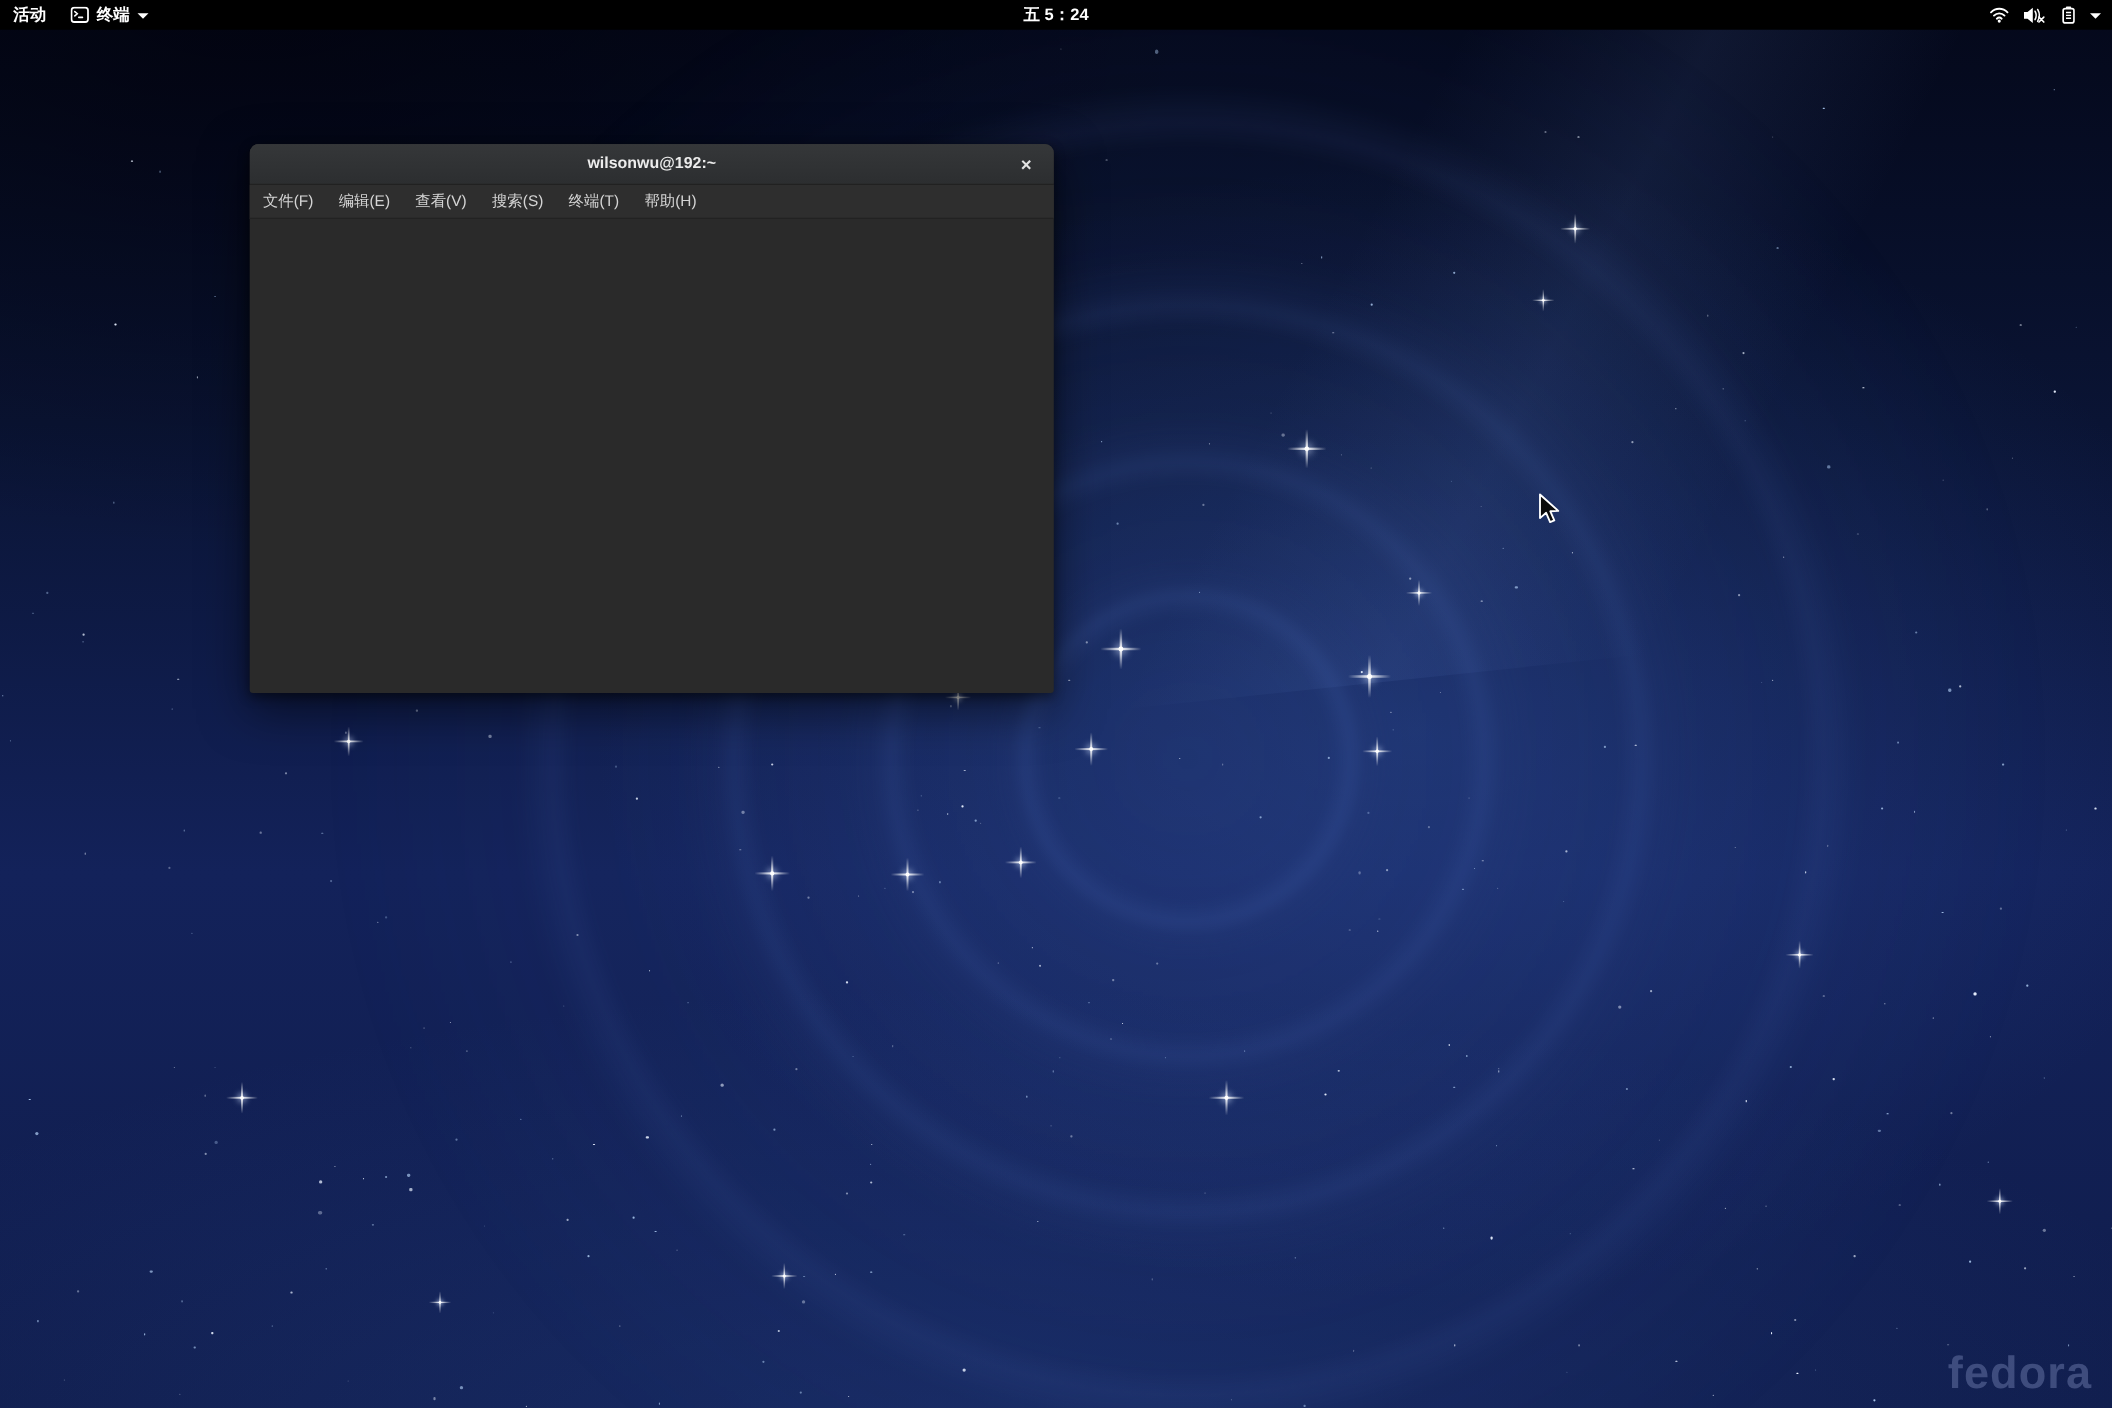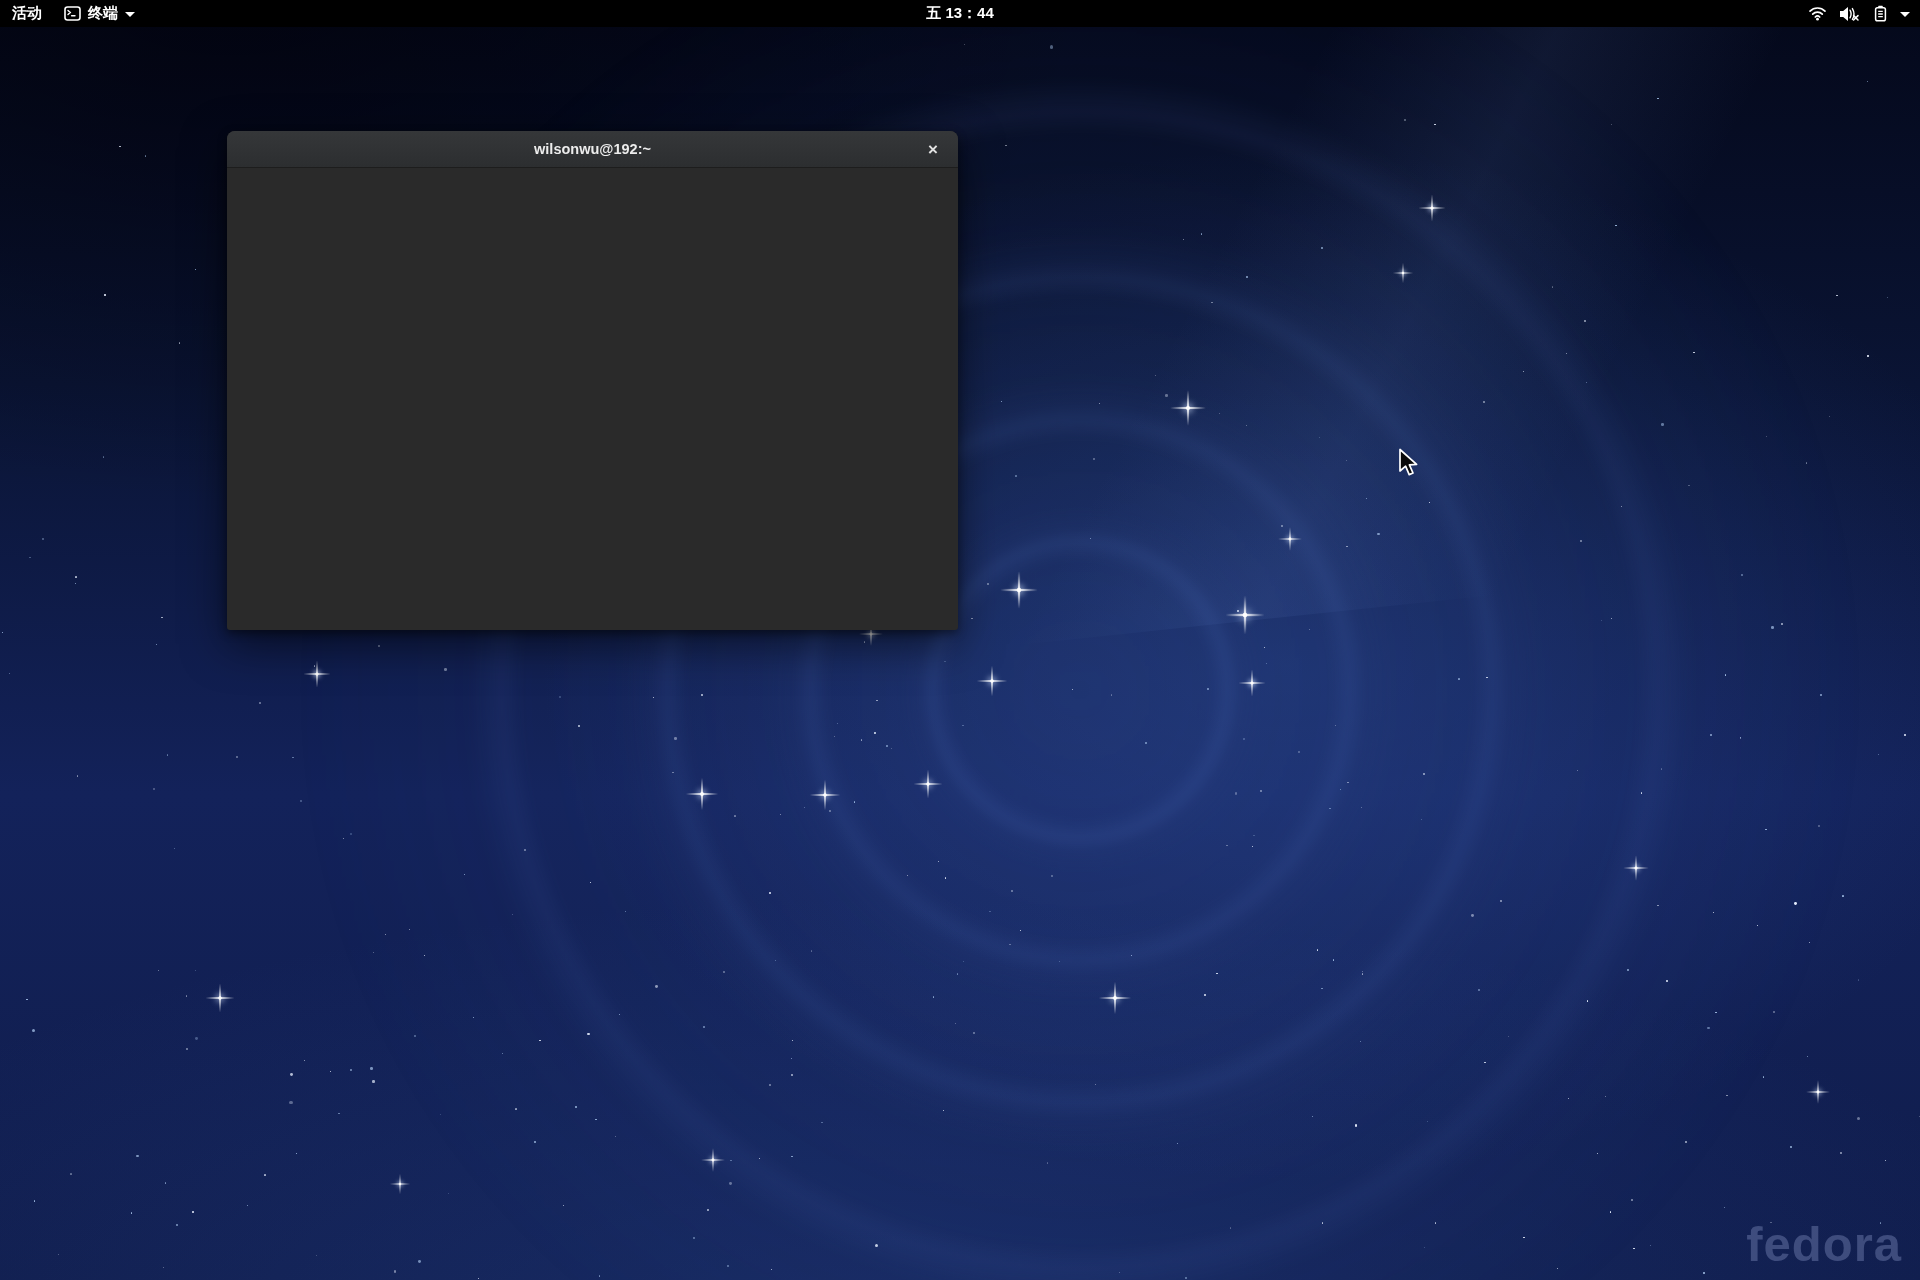--- a/index.html
+++ b/index.html
@@ -25,21 +25,21 @@
       radial-gradient(circle at 50% 50%, transparent 556px, rgba(86,120,200,.08) 578px, transparent 610px),
       radial-gradient(circle at 50% 50%, rgba(66,100,178,.16), transparent 62%);}
   .star{position:absolute;border-radius:50%;}
   .bright-star{position:absolute;width:4px;height:4px;border-radius:50%;background:#fff;
     box-shadow:0 0 7px 2px rgba(210,226,255,.85);}
   .bright-star::before,.bright-star::after{content:"";position:absolute;}
   .bright-star::before{width:34px;height:2px;left:-15px;top:1px;
     background:linear-gradient(90deg,transparent,rgba(255,255,255,.95),transparent);}
   .bright-star::after{height:34px;width:2px;top:-15px;left:1px;
     background:linear-gradient(180deg,transparent,rgba(255,255,255,.95),transparent);}
-  .fedora-logo{position:absolute;right:18px;bottom:8px;font-size:49px;font-weight:bold;
+  .fedora-logo{position:absolute;right:18px;bottom:8px;font-size:41px;font-weight:bold;
     letter-spacing:1px;color:#5a6899;opacity:.62;}
 
   
   .topbar{position:absolute;left:0;top:0;width:1920px;height:27px;background:#000;
     color:#fff;display:flex;align-items:center;z-index:30;font-size:15px;font-weight:600;}
   .topbar-left{display:flex;align-items:center;height:100%;}
   .activities{background:none;border:none;color:#fff;font:inherit;height:100%;
     padding:0 12px;cursor:pointer;}
   .appmenu{display:flex;align-items:center;gap:7px;height:100%;padding:0 10px;cursor:pointer;}
   .term-icon svg{display:block;}
@@ -458,21 +458,21 @@
             <rect x="1" y="1" width="15" height="13" rx="2.5" fill="none" stroke="#fff" stroke-width="1.6"></rect>
             <path d="M4 4.5 L6.3 6.5 L4 8.5" fill="none" stroke="#fff" stroke-width="1.4" stroke-linecap="round"></path>
             <path d="M7.6 9.8 H11" stroke="#fff" stroke-width="1.4" stroke-linecap="round"></path>
           </svg>
         </span>
         <span>终端</span>
         <span class="caret-down"></span>
       </div>
     </div>
     <div class="topbar-center">
-      <button class="clock">五 13：44</button>
+      <button class="clock">五 5：24</button>
     </div>
     <div class="topbar-right">
       <span>
         <svg width="19" height="15" viewBox="0 0 19 15" fill="none" stroke="#fff" stroke-linecap="round">
           <path d="M2 5.2 A10.4 10.4 0 0 1 17 5.2" stroke-width="1.7"></path>
           <path d="M4.7 8.2 A6.6 6.6 0 0 1 14.3 8.2" stroke-width="1.7"></path>
           <path d="M7.3 11 A3.2 3.2 0 0 1 11.7 11" stroke-width="1.7"></path>
           <circle cx="9.5" cy="13.2" r="1.4" fill="#fff" stroke="none"></circle>
         </svg>
       </span>
@@ -493,20 +493,28 @@
       </span>
       <span class="caret-down"></span>
     </div>
   </div>
 
   <div class="window">
     <div class="titlebar">
       <span class="title">wilsonwu@192:~</span>
       <button class="close-btn">×</button>
     </div>
+    <div class="menubar">
+      <span class="menu-item">文件(F)</span>
+      <span class="menu-item">编辑(E)</span>
+      <span class="menu-item">查看(V)</span>
+      <span class="menu-item">搜索(S)</span>
+      <span class="menu-item">终端(T)</span>
+      <span class="menu-item">帮助(H)</span>
+    </div>
   </div>
 
   <div class="mouse-cursor">
     <svg width="26" height="30" viewBox="0 0 26 30">
       <path d="M3 1.5 L3 23 L8.6 18.2 L12.2 26.6 L16 25 L12.4 16.8 L19.6 16.4 Z" fill="#0a0a0a" stroke="#fff" stroke-width="1.7" stroke-linejoin="round"></path>
     </svg>
   </div>
 
 </div>
 

